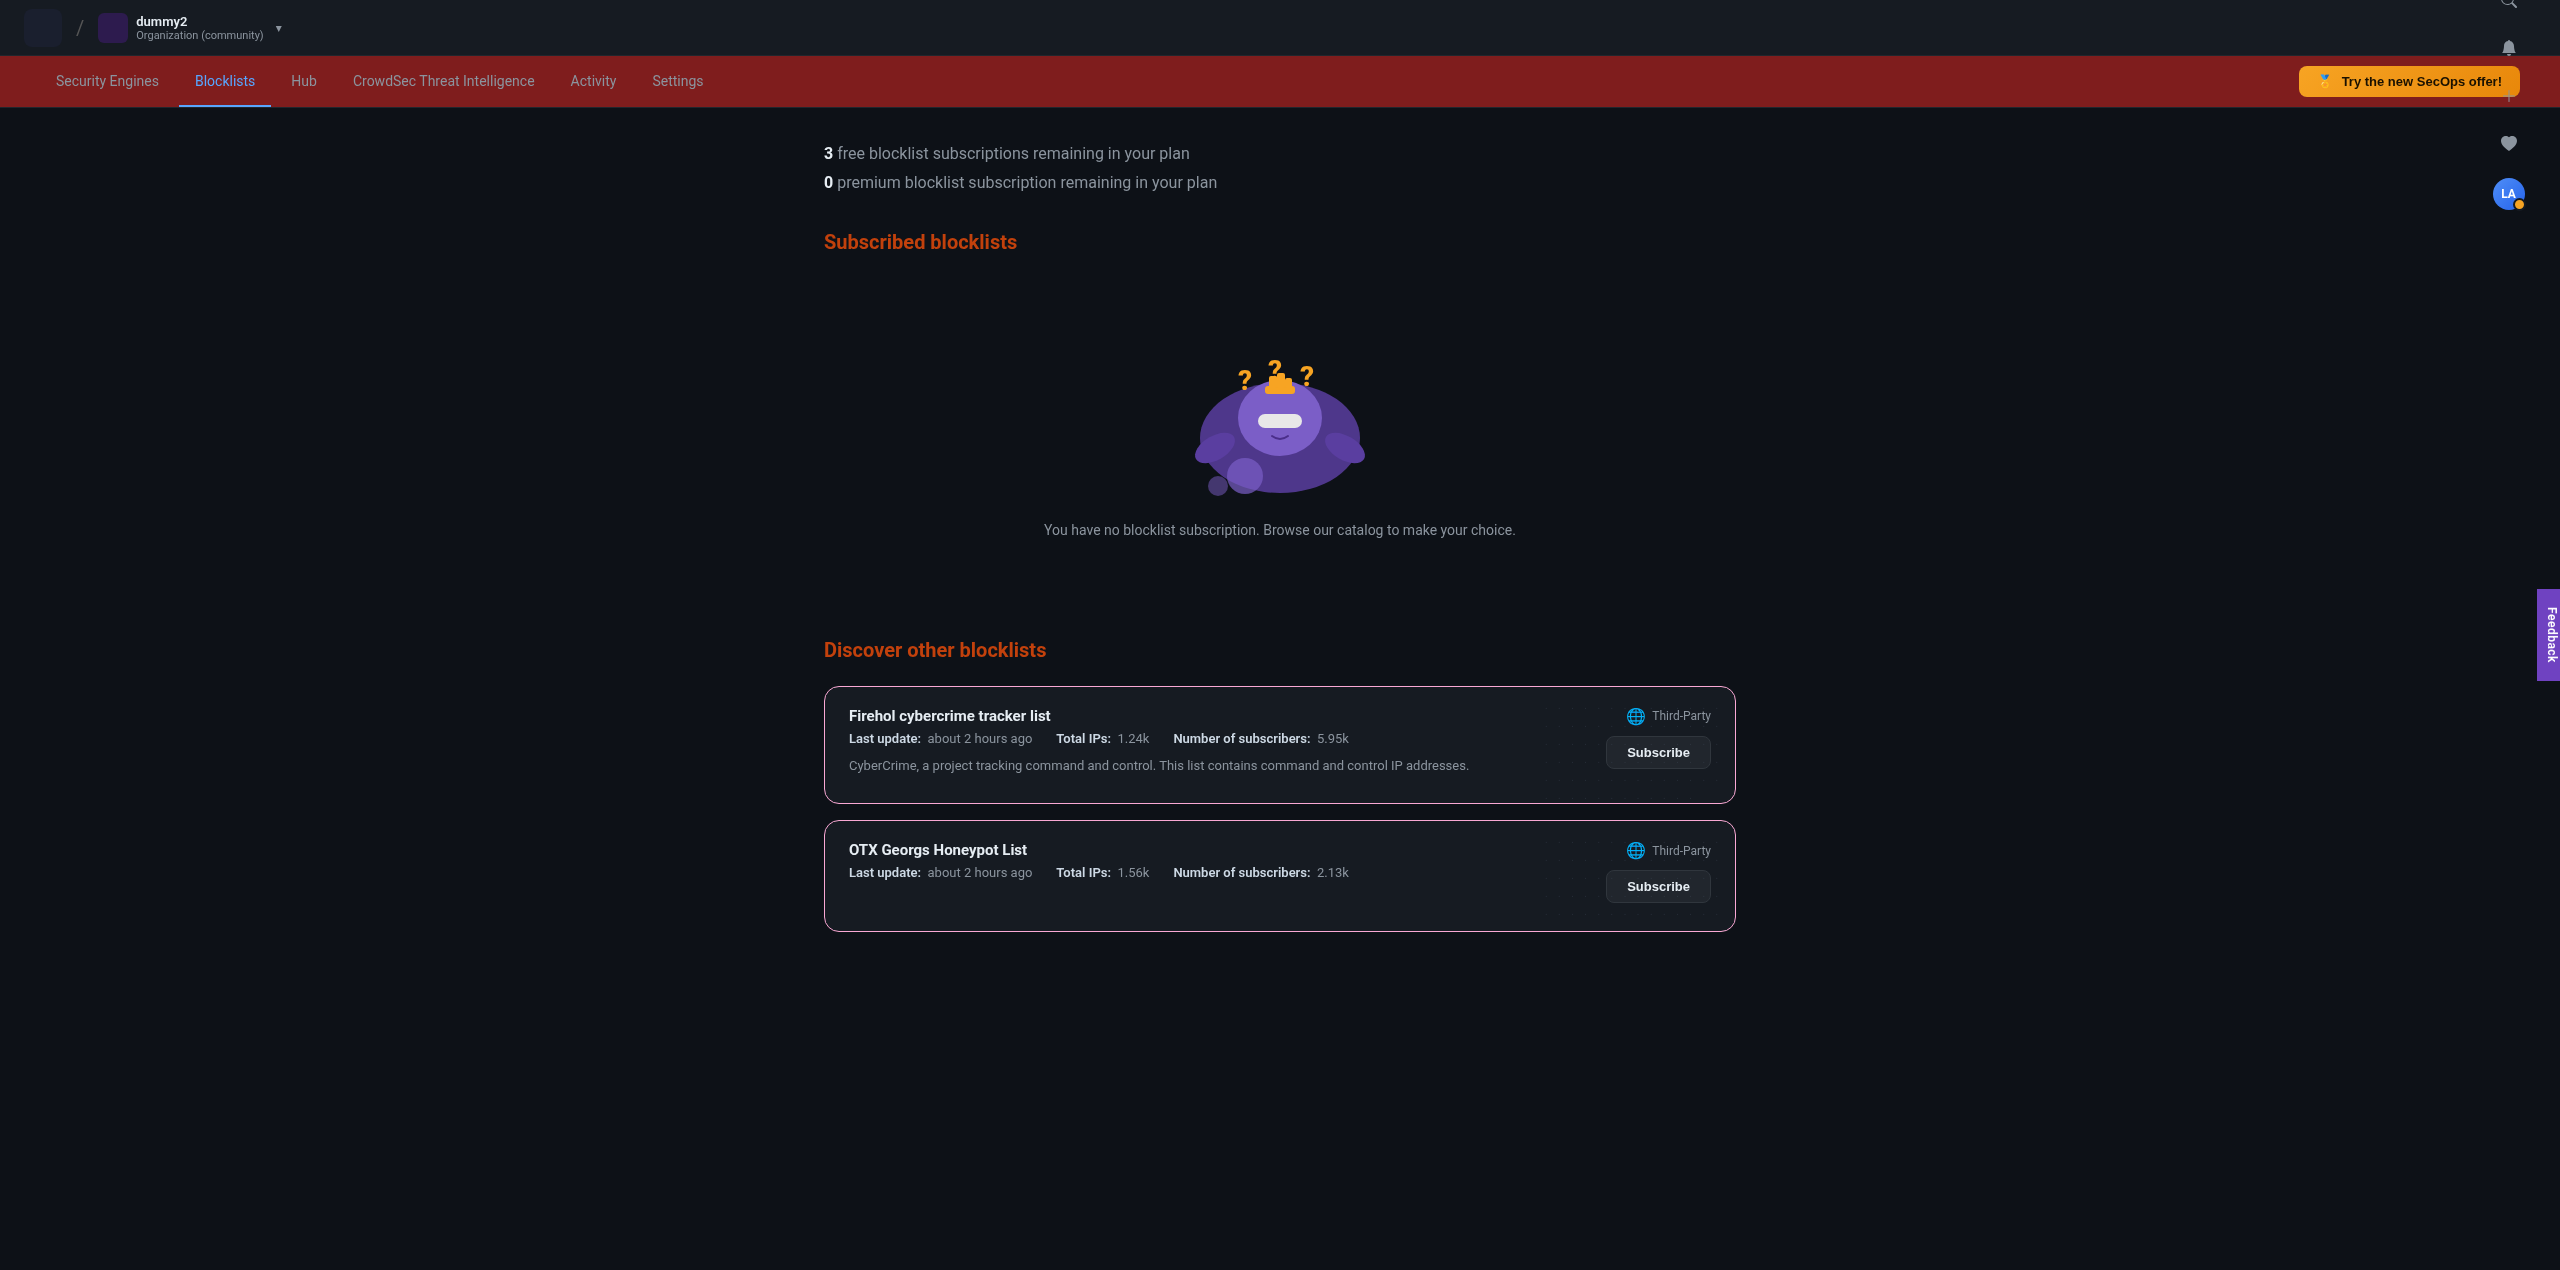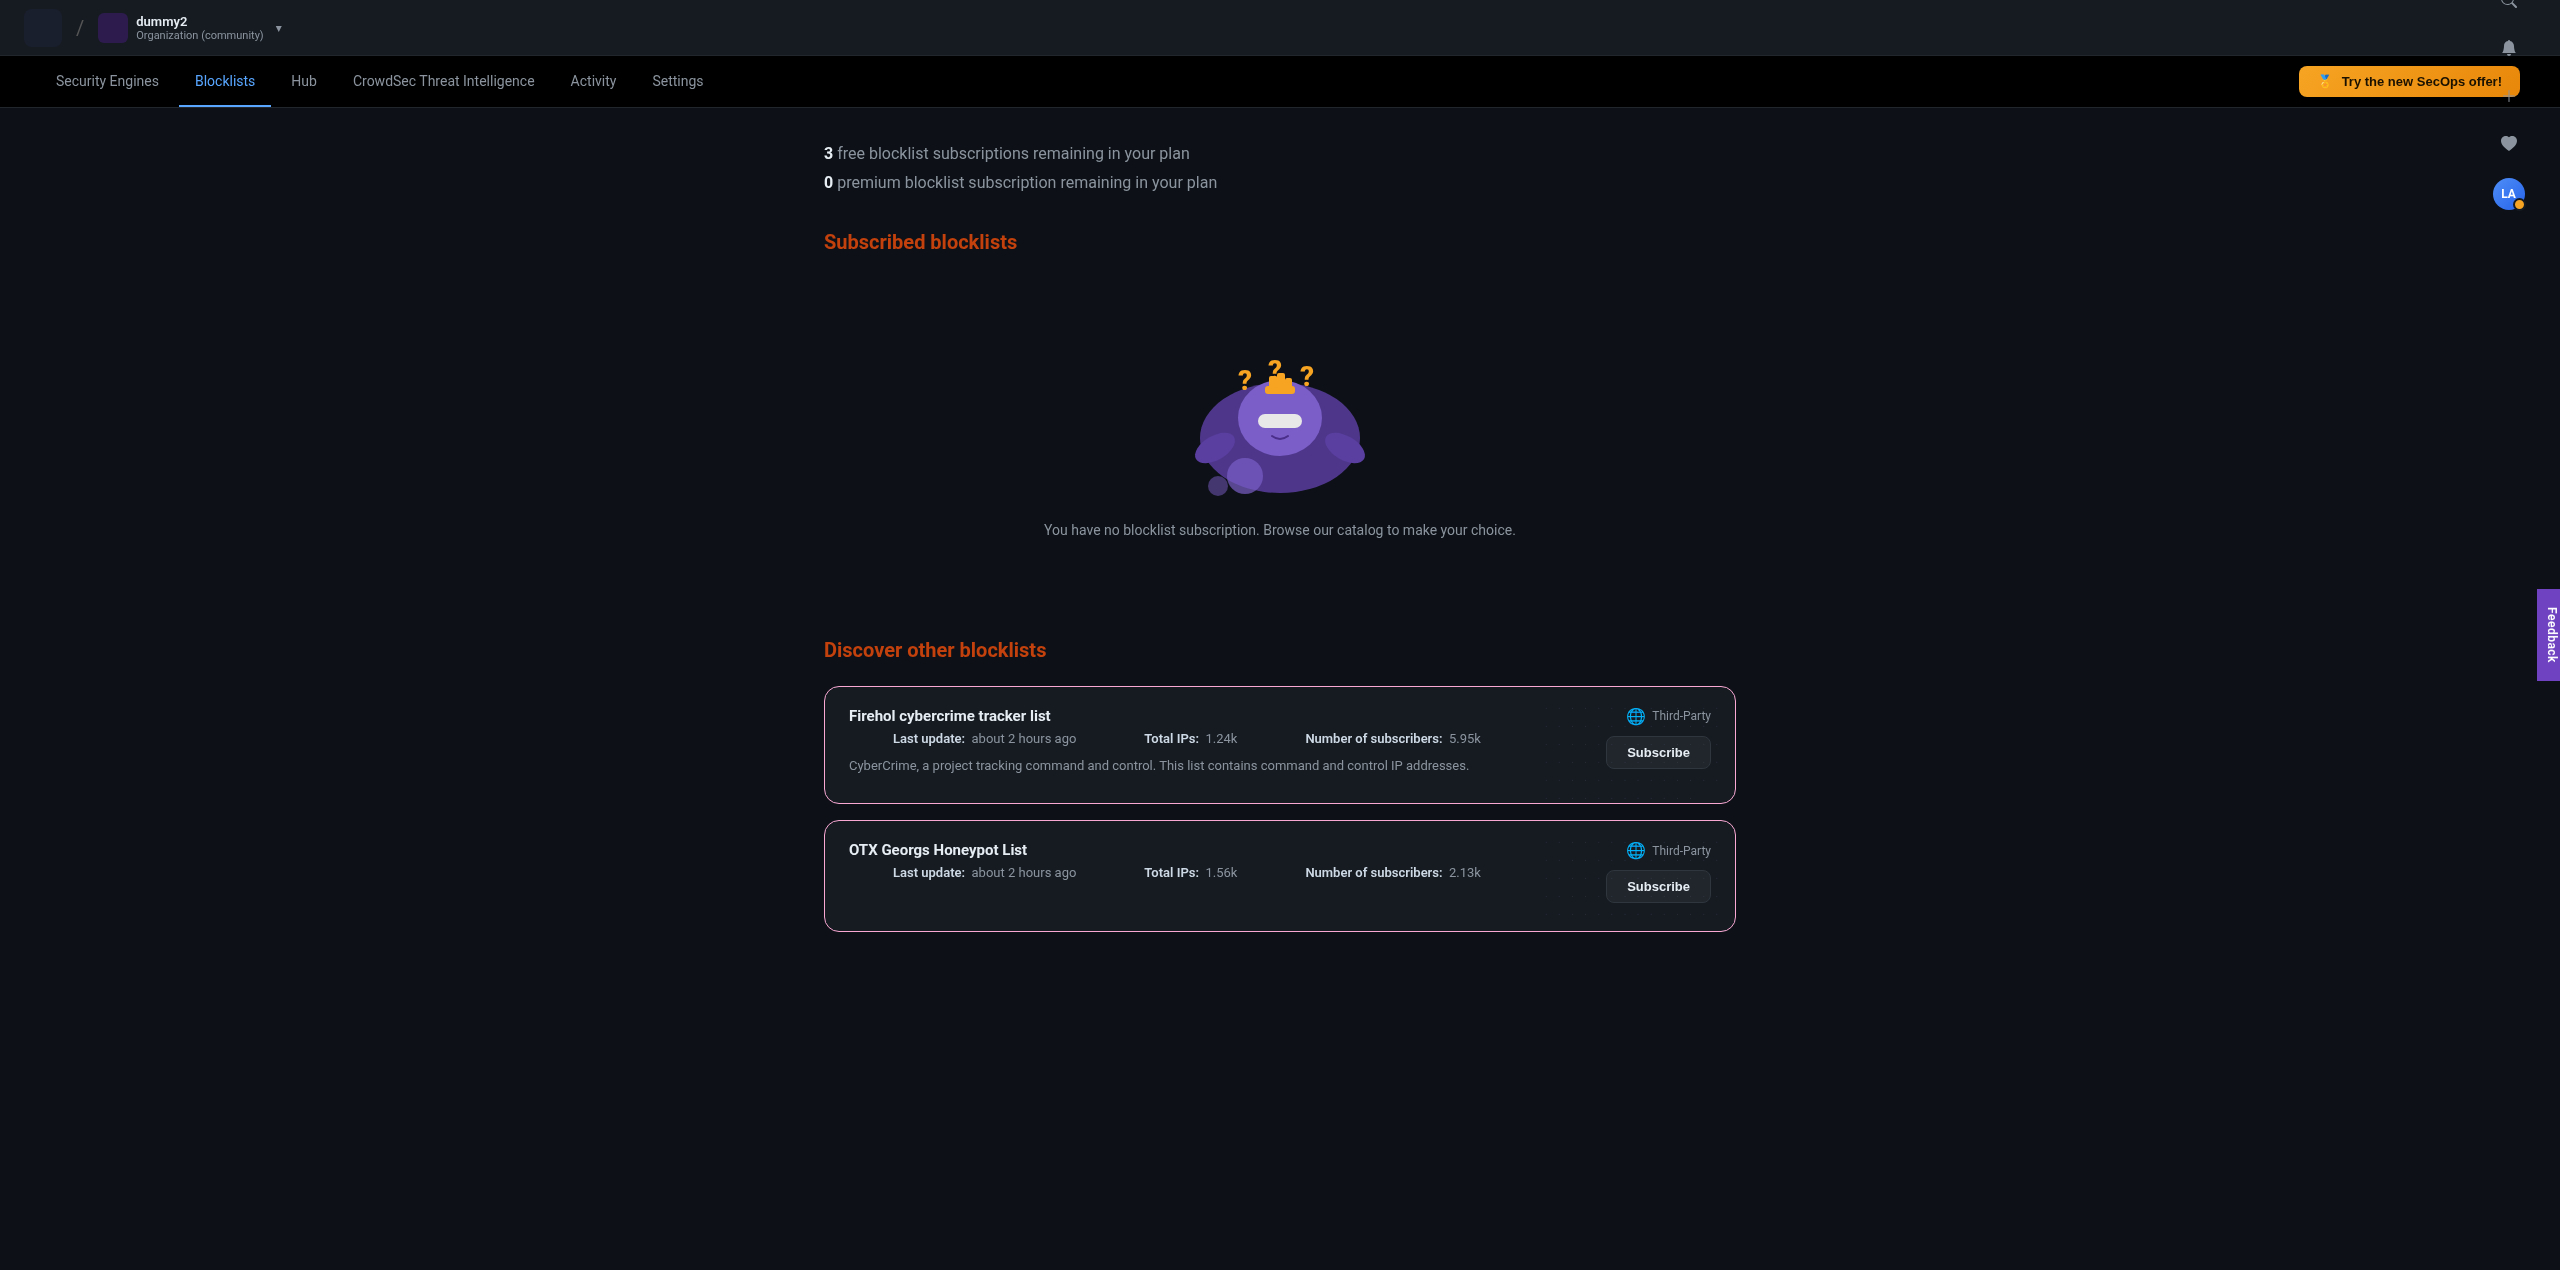--- a/index.html
+++ b/index.html
@@ -101,21 +101,21 @@
       right: -1px;
       width: 9px;
       height: 9px;
       background: #f7a423;
       border-radius: 50%;
       border: 2px solid #161b22;
     }
 
     
     .subnav {
-      background-color: #000000;
+      background-color: #7f1d1d;
       height: 52px;
       display: flex;
       align-items: center;
       justify-content: space-between;
       padding: 0 40px;
       border-bottom: 1px solid #21262d;
     }
     .subnav-items {
       display: flex;
       align-items: center;
@@ -238,21 +238,20 @@
       display: flex;
       align-items: center;
       gap: 24px;
       font-size: 13px;
       color: #8b949e;
       margin-bottom: 10px;
     }
     .blocklist-meta span strong {
       color: #cdd9e5;
       font-weight: 600;
-      margin-left: 44px;
     }
     .blocklist-desc {
       font-size: 13px;
       color: #8b949e;
       line-height: 1.5;
     }
     .badge-third-party {
       display: flex;
       align-items: center;
       gap: 6px;

